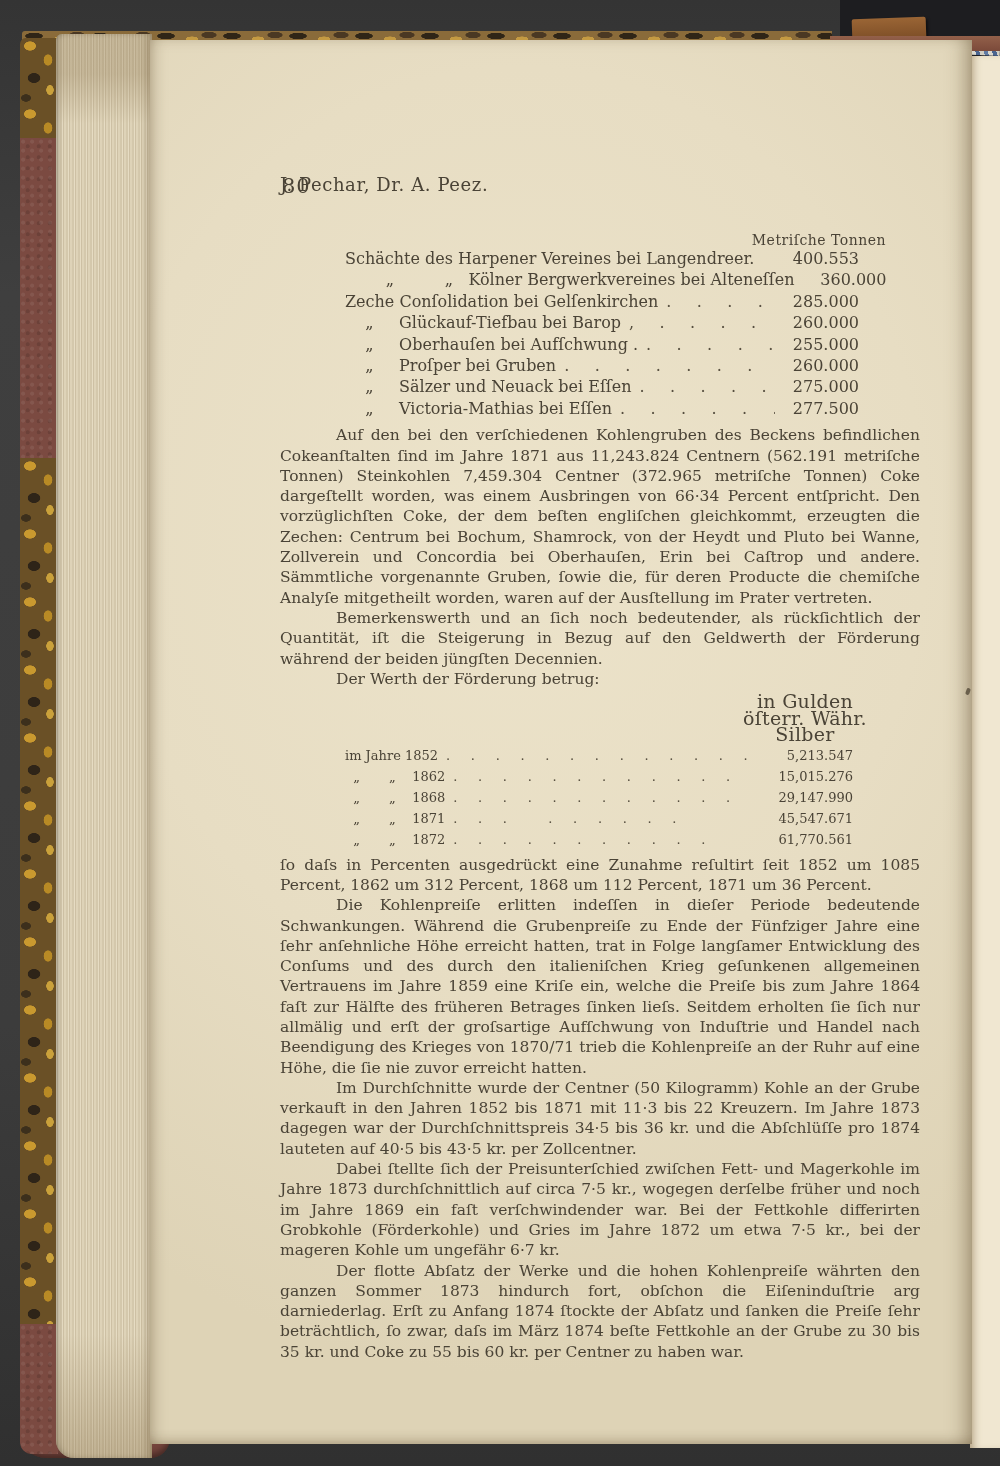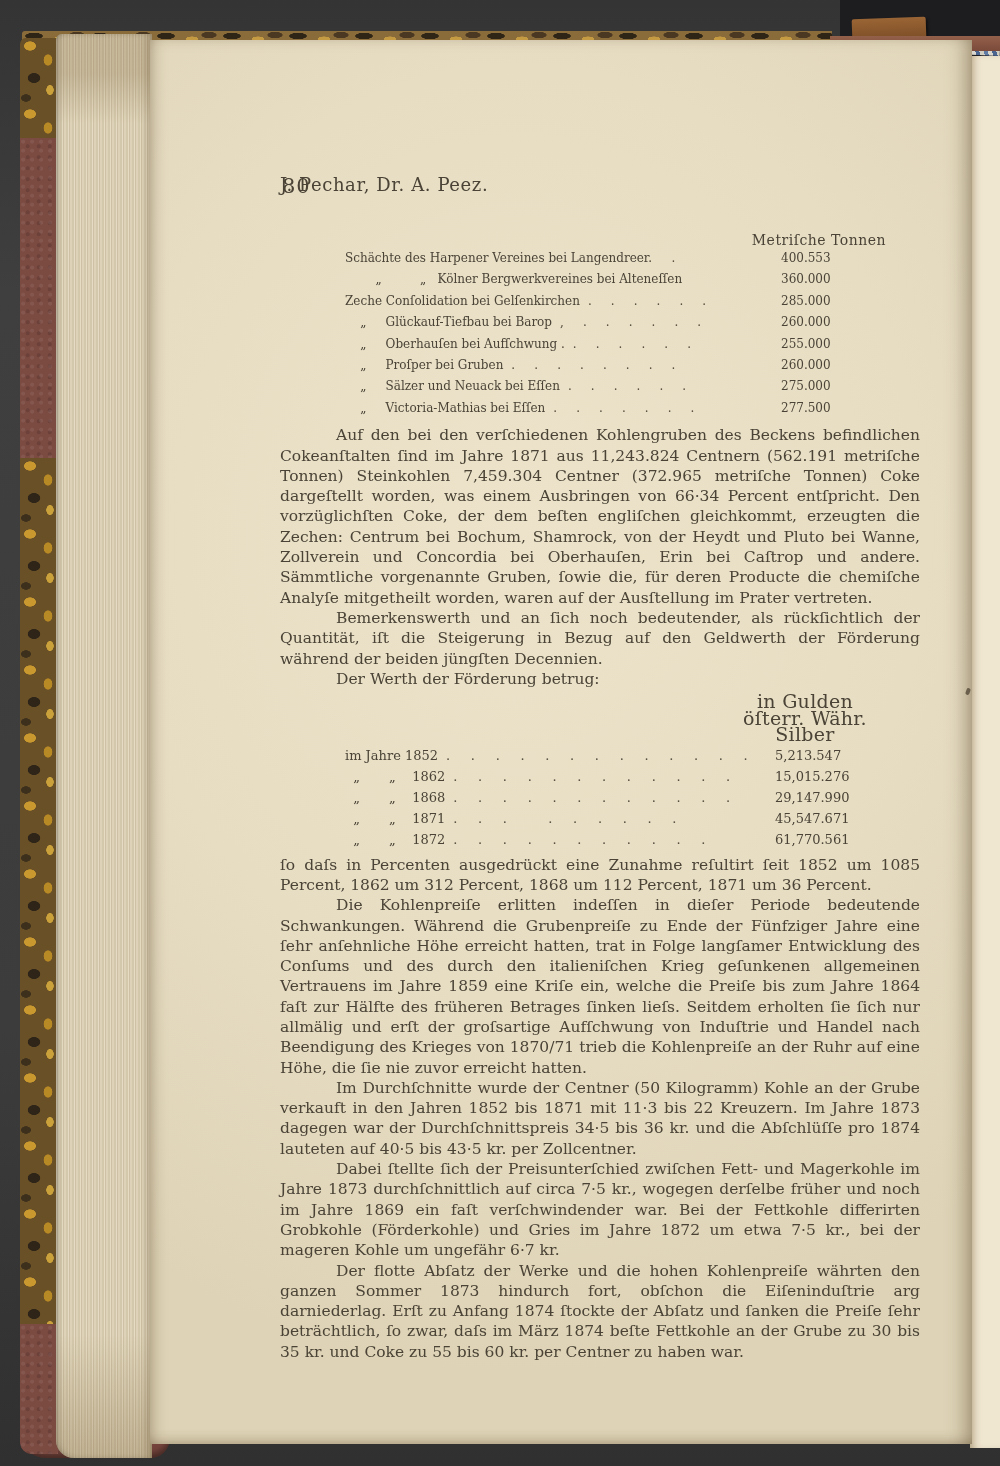--- a/index.html
+++ b/index.html
@@ -44,26 +44,26 @@
   .main-page{position:absolute;left:150px;top:40px;width:822px;height:1404px;
     background-color:#e8dec4;
     background-image:radial-gradient(ellipse 90% 60% at 45% 35%,#ece3ca 0%,#e7ddc3 55%,#ded3b6 100%);
     box-shadow:inset 10px 0 16px -9px rgba(80,60,30,.4), inset -16px 0 20px -11px rgba(90,70,40,.5), inset 0 -10px 14px -9px rgba(90,70,40,.3);}
   
   .content{position:absolute;left:130px;top:134px;width:640px;}
   .page-head{display:flex;align-items:baseline;position:relative;height:28px;}
   .page-number{position:absolute;left:2px;top:0;font-size:21px;letter-spacing:1px;}
   .running-header{width:100%;text-align:left;font-size:18px;letter-spacing:.6px;}
   .unit-header{text-align:right;margin:30px 34px 0 0;font-size:14px;letter-spacing:.5px;}
-  .ton-table{margin-left:65px;width:514px;font-size:12px;line-height:21.4px;}
+  .ton-table{margin-left:65px;width:514px;font-size:16px;line-height:21.4px;}
   .val-table{margin-left:65px;width:508px;font-size:13px;line-height:21.2px;margin-top:2px;margin-bottom:4px;}
   .trow{display:flex;align-items:baseline;}
   .t-label{white-space:pre;flex:0 0 auto;}
   .t-dots{flex:1 1 aupx;flex:1 1 auto;overflow:hidden;white-space:pre;margin:0 6px 0 8px;color:#564e3f;}
-  .t-value{flex:0 0 auto;min-width:78px;white-space:pre;}
+  .t-value{flex:0 0 auto;text-align:right;min-width:78px;white-space:pre;}
   .paras{margin-top:6px;font-size:15.5px;line-height:20.3px;text-align:justify;}
   .paras p{margin:0;text-indent:56px;}
   .paras p.no-indent{text-indent:0;}
   .gulden-header{width:170px;margin:4px 30px 2px auto;text-align:center;font-size:19px;line-height:16.5px;letter-spacing:.3px;}
   .speck{position:absolute;left:816px;top:648px;width:4px;height:7px;border-radius:2px;background:#6a5f4c;transform:rotate(20deg);}
 </style>
 </head>
 <body>
 
 <div class="scene">

